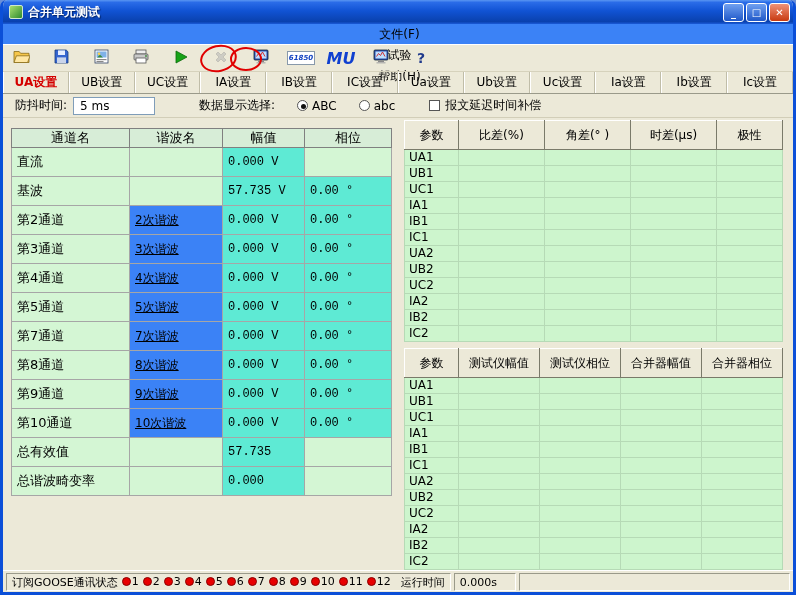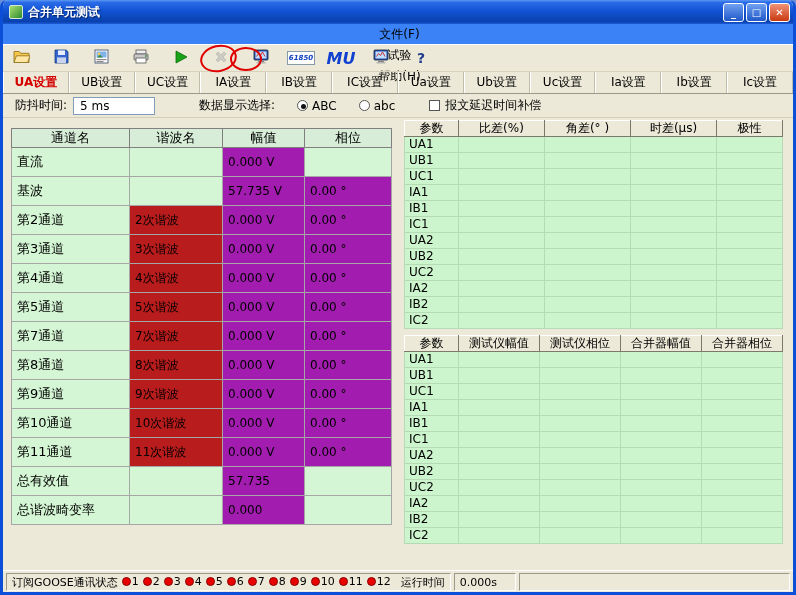--- a/index.html
+++ b/index.html
@@ -61,26 +61,26 @@
   
   .main { height:452px; display:flex; gap:12px; padding:2px 0 0 8px; align-items:flex-start; }
   table { border-collapse:collapse; table-layout:fixed; }
 
   .left { width:380px; margin-top:8px; border:1px solid #5a5a5a; }
   .left th { height:18px; background:#d7edd7; border:1px solid #808080; font-weight:normal; font-size:13px; }
   .left td { height:29px; border:1px solid #a6a6a6; font-size:12px; padding:0 5px;
              white-space:nowrap; overflow:hidden; }
   .left td:first-child { font-size:13px; }
   td.cg { background:#d4f6d4; }
-  td.cy { background:#b91c1c; }
-  td.cw { background:#a21caf; }
+  td.cy { background:#3b82f6;text-decoration:underline; }
+  td.cw { background:#5eead4;font-family:Liberation Mono, monospace; }
 
   .right { width:378px; margin-top:0; }
   .rt { width:378px; border:1px solid #808080; }
-  .rt th { height:16px; line-height:15px; background:#ece9d8; font-size:12px; font-weight:normal;
+  .rt th { height:29px; line-height:15px; background:#ece9d8; font-size:12px; font-weight:normal;
            border:1px solid; border-color:#fff #7a7a6a #7a7a6a #fff; white-space:nowrap; overflow:hidden; }
   .rt td { height:16px; line-height:15px; background:#cdf5cd; border:1px solid #b6dab6;
            font-size:12px; padding:0 4px; white-space:nowrap; overflow:hidden; }
   .rb { margin-top:6px; }
 
   
   .statusbar { height:22px; display:flex; align-items:center; gap:3px; padding:11px 3px;
                border-top:1px solid #fff; font-size:11px; overflow:hidden; }
   .spanel { height:18px; border:1px solid; border-color:#9a9a8a #fff #fff #9a9a8a;
             display:flex; align-items:center; padding:0 5px; white-space:nowrap; }
@@ -290,26 +290,20 @@
             <td class="cw">0.000 V</td>
             <td class="cw">0.00 °</td>
           </tr>
           <tr>
             <td class="cg">第10通道</td>
             <td class="cy">10次谐波</td>
             <td class="cw">0.000 V</td>
             <td class="cw">0.00 °</td>
           </tr>
           <tr>
-            <td class="cg">第11通道</td>
-            <td class="cy">11次谐波</td>
-            <td class="cw">0.000 V</td>
-            <td class="cw">0.00 °</td>
-          </tr>
-          <tr>
             <td class="cg">总有效值</td>
             <td class="cg"></td>
             <td class="cw">57.735</td>
             <td class="cg"></td>
           </tr>
           <tr>
             <td class="cg">总谐波畸变率</td>
             <td class="cg"></td>
             <td class="cw">0.000</td>
             <td class="cg"></td>

